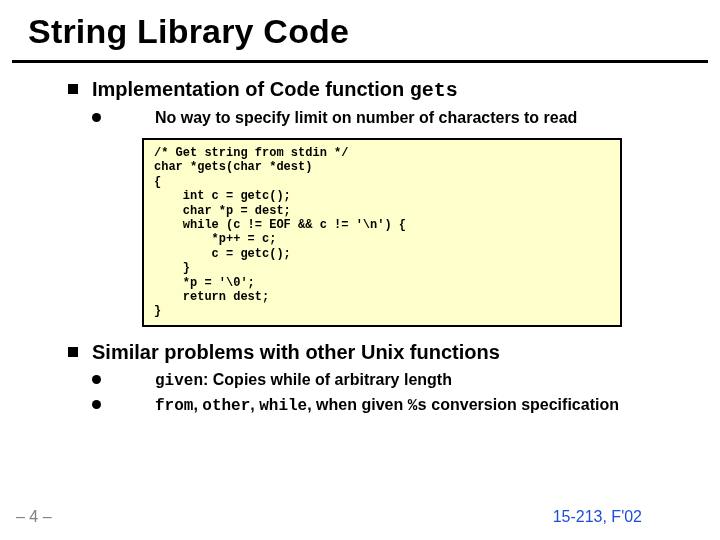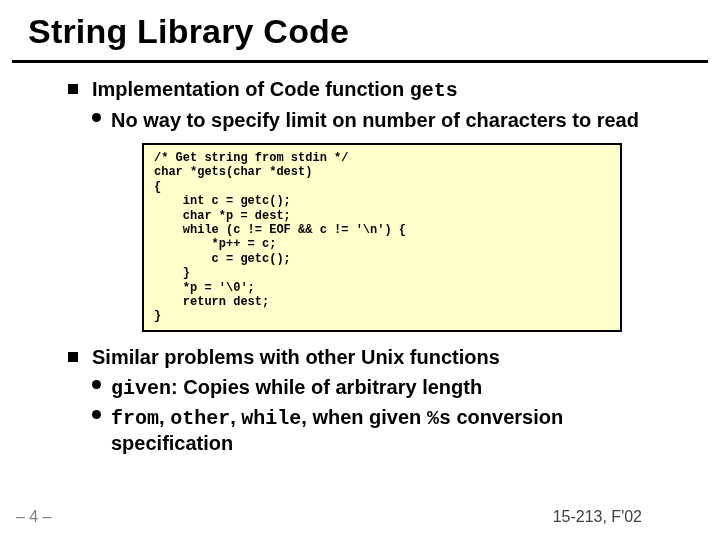--- a/index.html
+++ b/index.html
@@ -69,23 +69,24 @@
   .disc {
     width: 9px;
     height: 9px;
     border-radius: 50%;
     background: #000;
     margin-top: 5px;
     margin-right: 10px;
     flex: 0 0 auto;
   }
   .b2text {
-    font-size: 20px;
+    font-size: 16px;
     font-weight: bold;
     line-height: 1.25;
+    margin-left: 44px;
   }
   .mono {
     font-family: "Courier New", monospace;
   }
   .codebox {
     margin-top: 10px;
     margin-left: 50px;
     width: 480px;
     border: 2px solid #000;
     background: #ffffcc;
@@ -106,21 +107,21 @@
     left: 16px;
     bottom: 14px;
     font-size: 16px;
     color: #808080;
   }
   .footer-right {
     position: absolute;
     right: 22px;
     bottom: 14px;
     font-size: 16px;
-    color: #404040;
+    color: #1d4ed8;
   }
 </style>
 </head>
 <body>
 
 <div class="slide">
 
   <div class="title">String Library Code</div>
   <div class="rule"></div>
 

